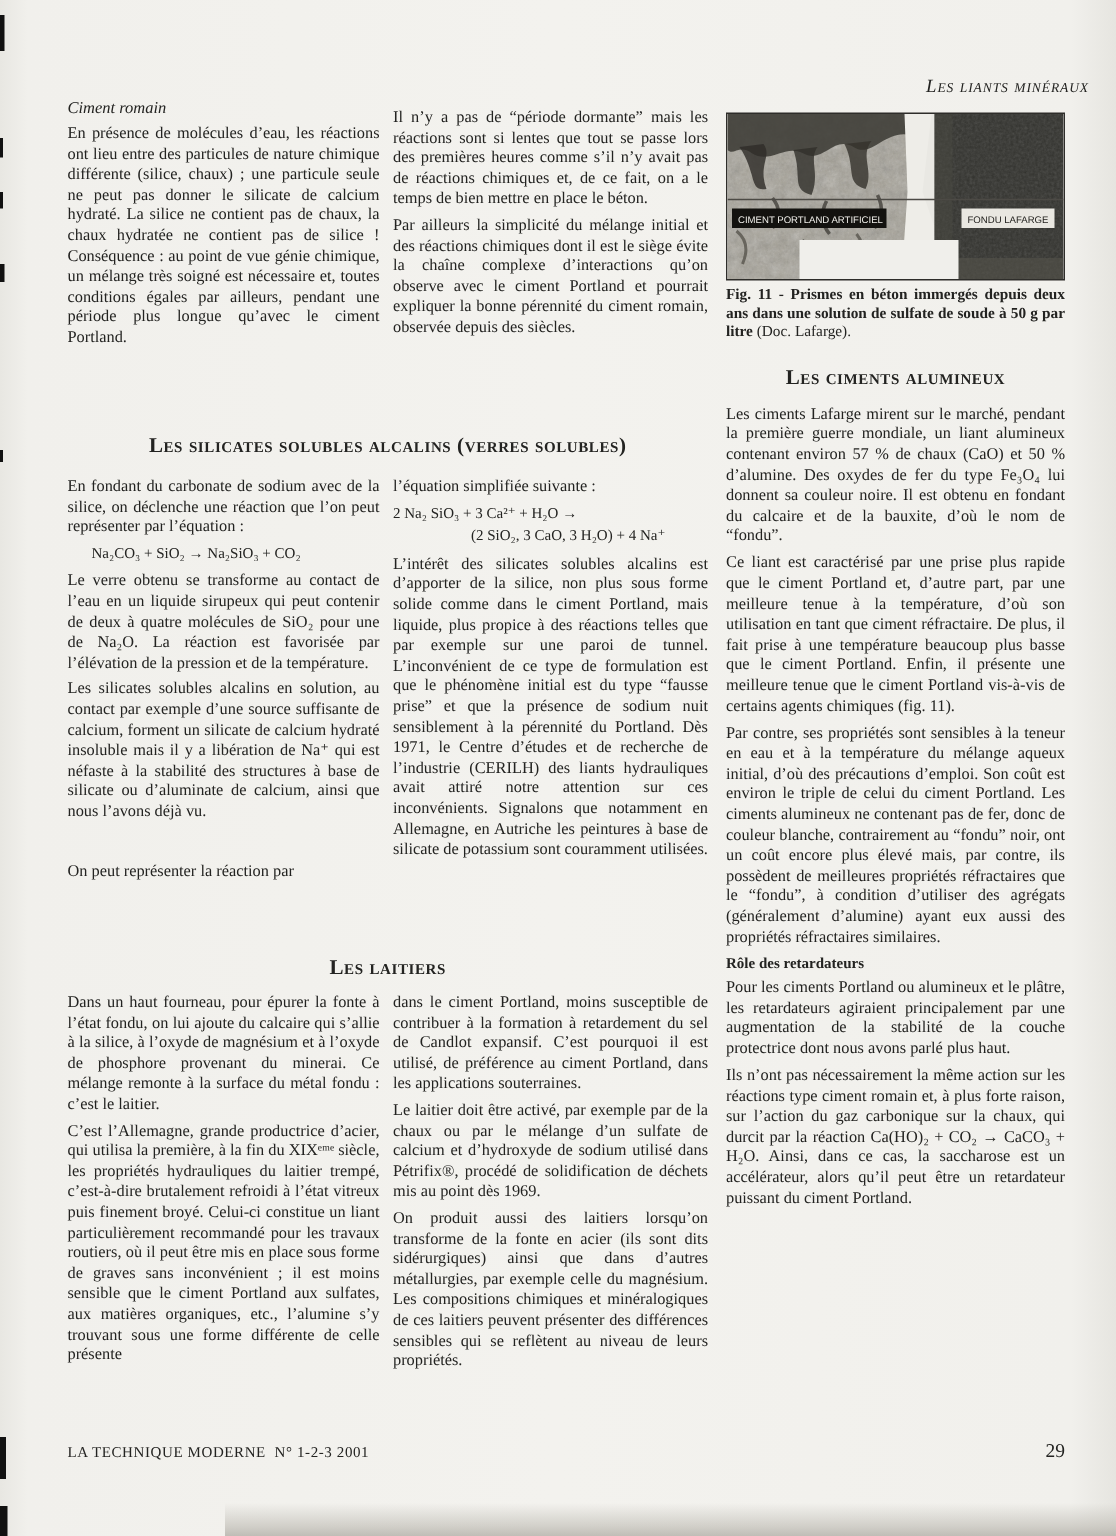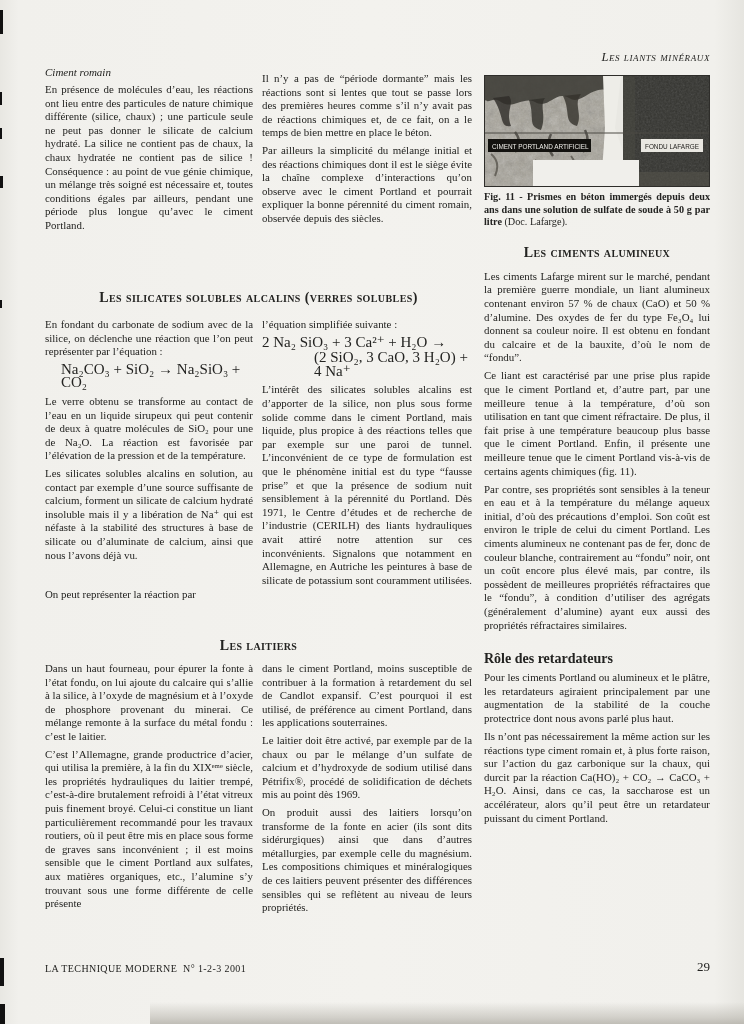--- a/index.html
+++ b/index.html
@@ -17,22 +17,22 @@
   .col3{width:226px;}
   .italic-title{font-style:italic;font-size:11px;margin:0 0 5px 0;}
   .section-heading{
     font-variant:small-caps;font-weight:bold;font-size:14px;letter-spacing:.4px;
     text-align:center;margin:0;
   }
   .running-head{
     font-style:italic;font-variant:small-caps;font-size:12.5px;letter-spacing:.6px;
     text-align:right;
   }
-  .sub-heading{font-weight:bold;font-size:14px;margin:19px 0 4px 0;}
-  .eq{text-align:left;font-size:15px;margin:2px 0 5px 0;}
+  .sub-heading{font-weight:bold;font-size:10px;margin:5px 0 4px 0;}
+  .eq{text-align:left;font-size:10px;margin:2px 0 5px 0;}
   .eq-c{padding-left:16px;}
   .eq-indent{padding-left:52px;margin-top:-3px;}
   .figure-frame{
     width:224px;border:1.5px solid #2e2d2a;background:#efeee9;line-height:0;
   }
   .caption{margin-top:4px;}
   .caption p{font-size:10.2px;line-height:12.6px;}
   .footer-line{font-size:10px;letter-spacing:.4px;white-space:pre;}
   .page-num{font-size:13px;text-align:right;}
   .artifact{position:absolute;background:#111;}
@@ -47,21 +47,21 @@
 
 <div class="artifact" style="left:0;top:10px;width:3px;height:24px;"></div>
 <div class="artifact" style="left:0;top:92px;width:2px;height:13px;"></div>
 <div class="artifact" style="left:0;top:128px;width:2px;height:11px;"></div>
 <div class="artifact" style="left:0;top:176px;width:3px;height:12px;"></div>
 <div class="artifact" style="left:0;top:300px;width:2px;height:8px;"></div>
 <div class="artifact" style="left:0;top:958px;width:4px;height:28px;"></div>
 <div class="artifact" style="left:0;top:1004px;width:5px;height:20px;"></div>
 <div class="bottom-wash"></div>
 
-<div class="abs running-head col3" style="left:484px;top:50px;">Les liants minéraux</div>
+<div class="abs running-head col3" style="left:500px;top:50px;">Les liants minéraux</div>
 
 <div class="abs col" style="left:45px;top:66px;">
   <div class="italic-title">Ciment romain</div>
   <p>En présence de molécules d’eau, les réactions ont lieu entre des particules de nature chimique différente (silice, chaux) ; une particule seule ne peut pas donner le silicate de calcium hydraté. La silice ne contient pas de chaux, la chaux hydratée ne contient pas de silice ! Conséquence : au point de vue génie chimique, un mélange très soigné est nécessaire et, toutes conditions égales par ailleurs, pendant une période plus longue qu’avec le ciment Portland.</p>
 </div>
 
 <div class="abs col2" style="left:262px;top:72px;">
   <p>Il n’y a pas de “période dormante” mais les réactions sont si lentes que tout se passe lors des premières heures comme s’il n’y avait pas de réactions chimiques et, de ce fait, on a le temps de bien mettre en place le béton.</p>
   <p>Par ailleurs la simplicité du mélange initial et des réactions chimiques dont il est le siège évite la chaîne complexe d’interactions qu’on observe avec le ciment Portland et pourrait expliquer la bonne pérennité du ciment romain, observée depuis des siècles.</p>
 </div>

